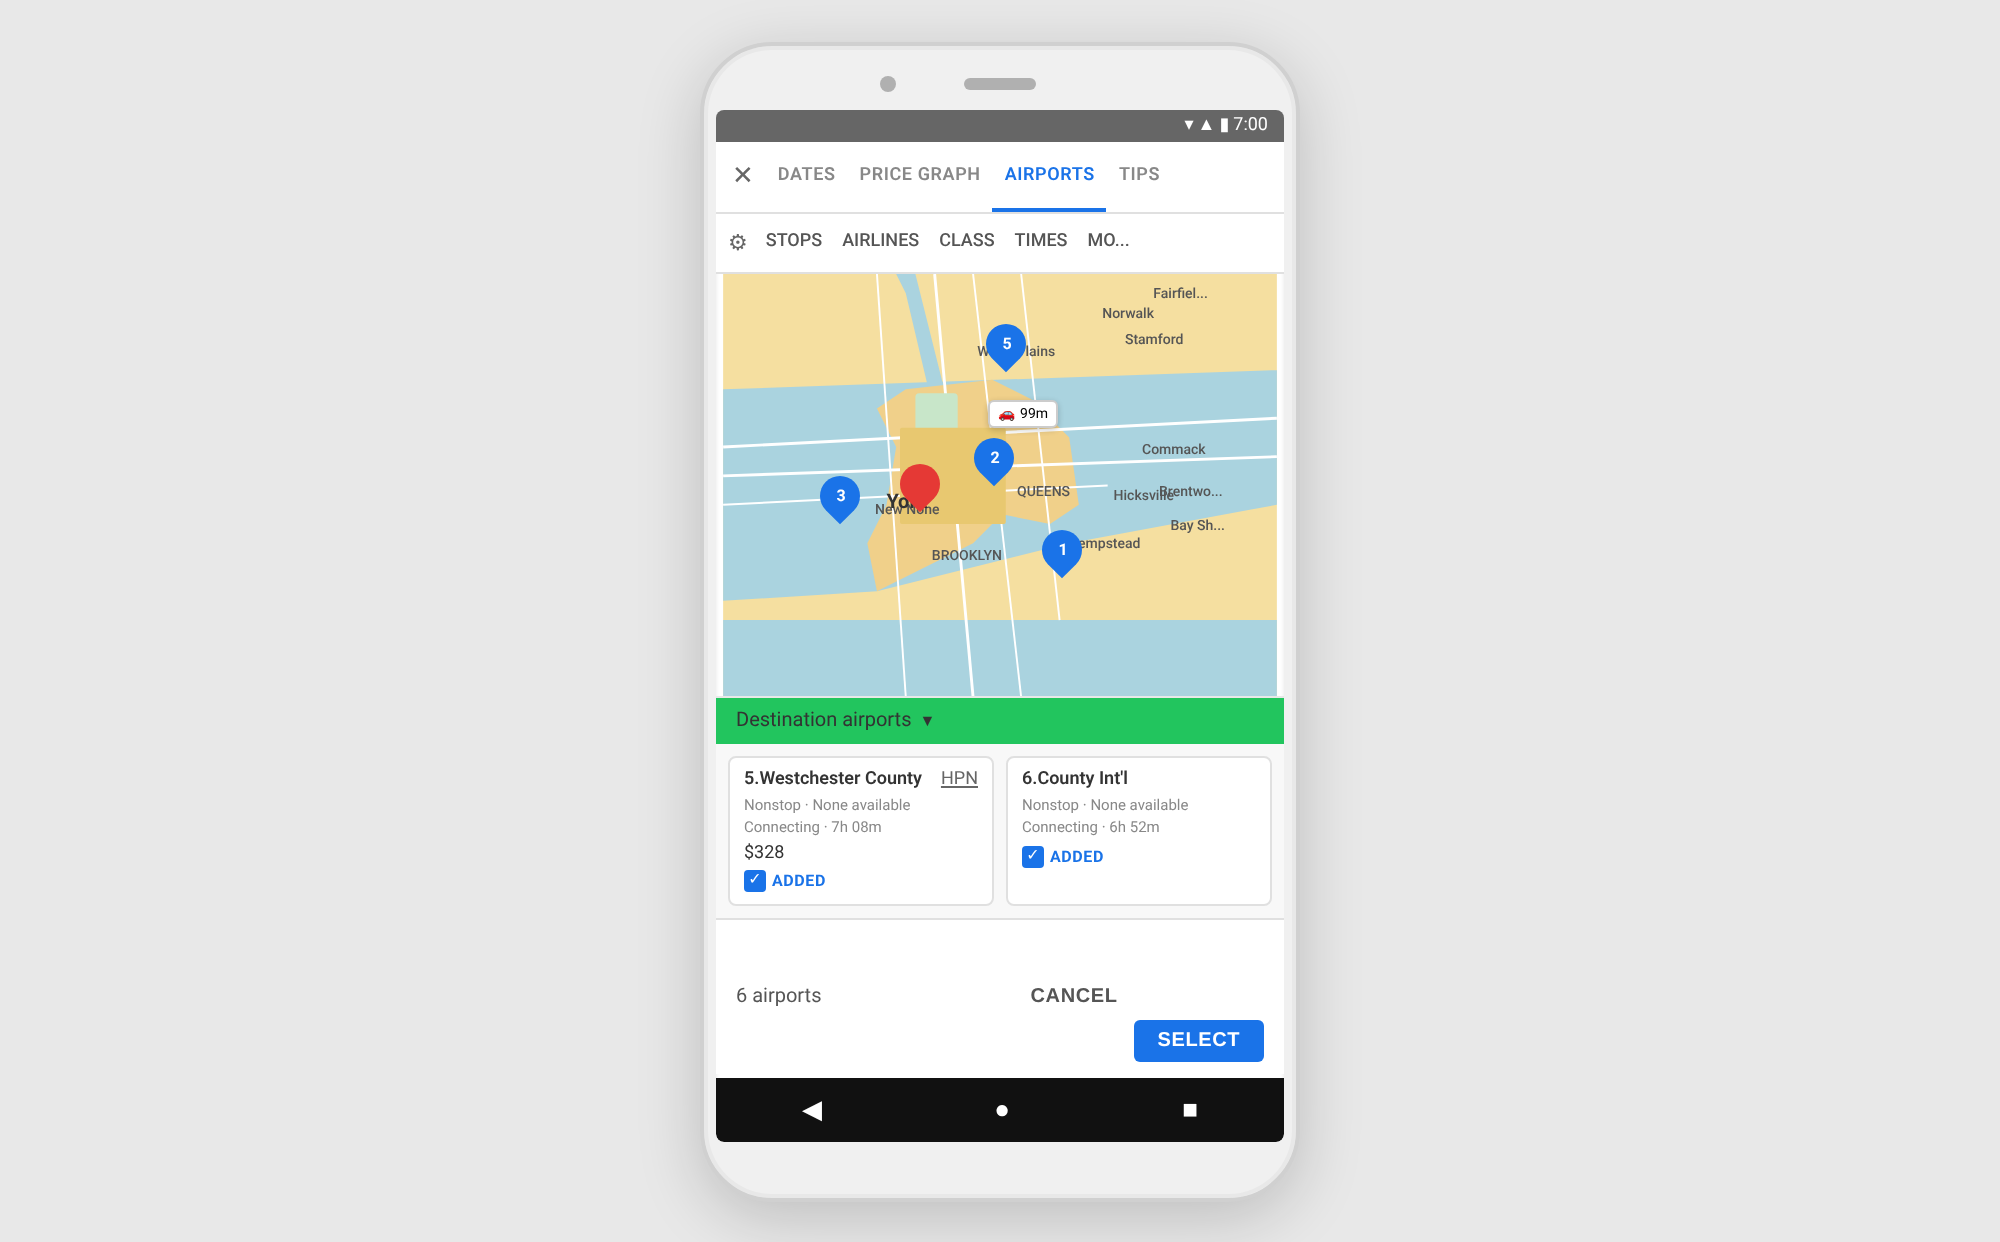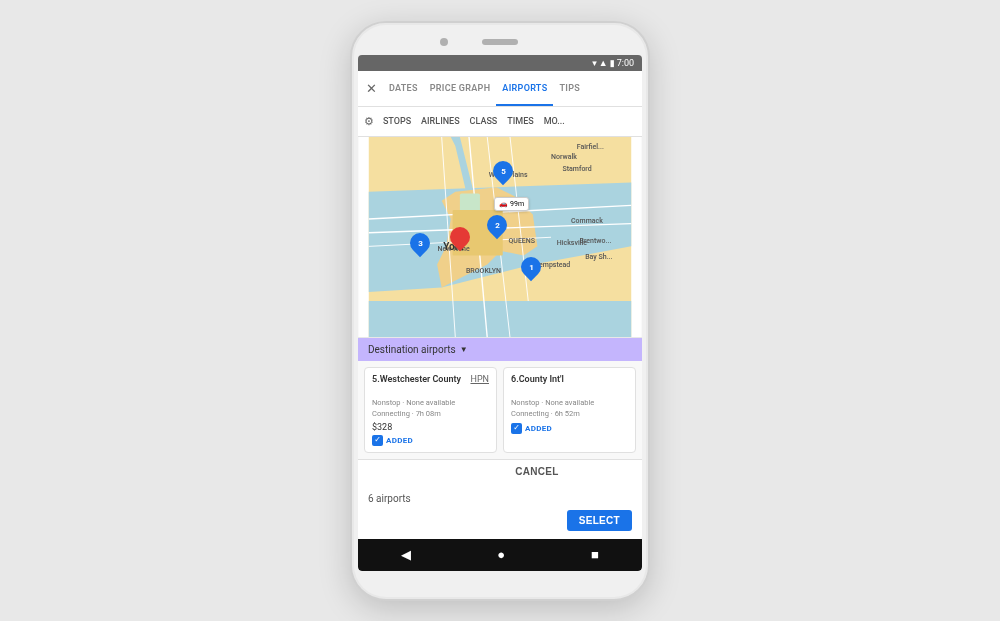--- a/index.html
+++ b/index.html
@@ -214,21 +214,21 @@
       border-radius: 3px;
       padding: 2px 4px;
       font-size: 7px;
       display: flex;
       align-items: center;
       gap: 2px;
       box-shadow: 0 1px 3px rgba(0,0,0,0.2);
     }
 
     .destination-bar {
-      background: #c4b5fd;
+      background: #22c55e;
       padding: 6px 10px;
       display: flex;
       align-items: center;
       font-size: 10px;
       color: #333;
       border-top: 1px solid #e8e8e8;
       cursor: pointer;
     }
 
     .destination-bar .arrow {
@@ -249,21 +249,21 @@
       border: 1px solid #e0e0e0;
       border-radius: 4px;
       padding: 6px 7px;
       min-width: 0;
     }
 
     .airport-card-title {
       font-size: 9px;
       font-weight: 600;
       color: #333;
-      margin-bottom: 13px;
+      margin-bottom: 2px;
     }
 
     .airport-card-code {
       font-size: 9px;
       color: #666;
       float: right;
       text-decoration: underline;
     }
 
     .airport-card-detail {
@@ -319,21 +319,21 @@
     }
 
     .airports-count {
       font-size: 10px;
       color: #555;
     }
 
     .bottom-actions {
       display: flex;
       gap: 8px;
-      align-items: flex-start;
+      align-items: center;
     }
 
     .cancel-btn {
       font-size: 10px;
       font-weight: 600;
       color: #555;
       background: none;
       border: none;
       cursor: pointer;
       letter-spacing: 0.3px;

